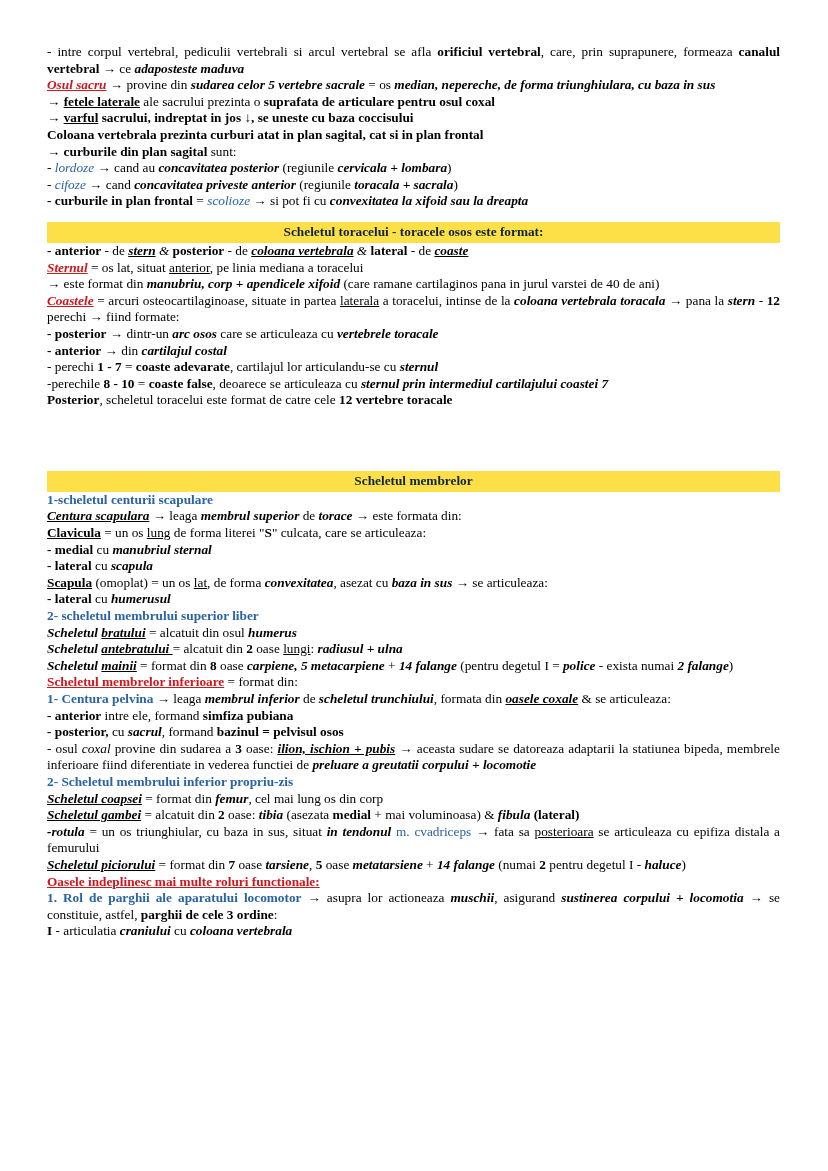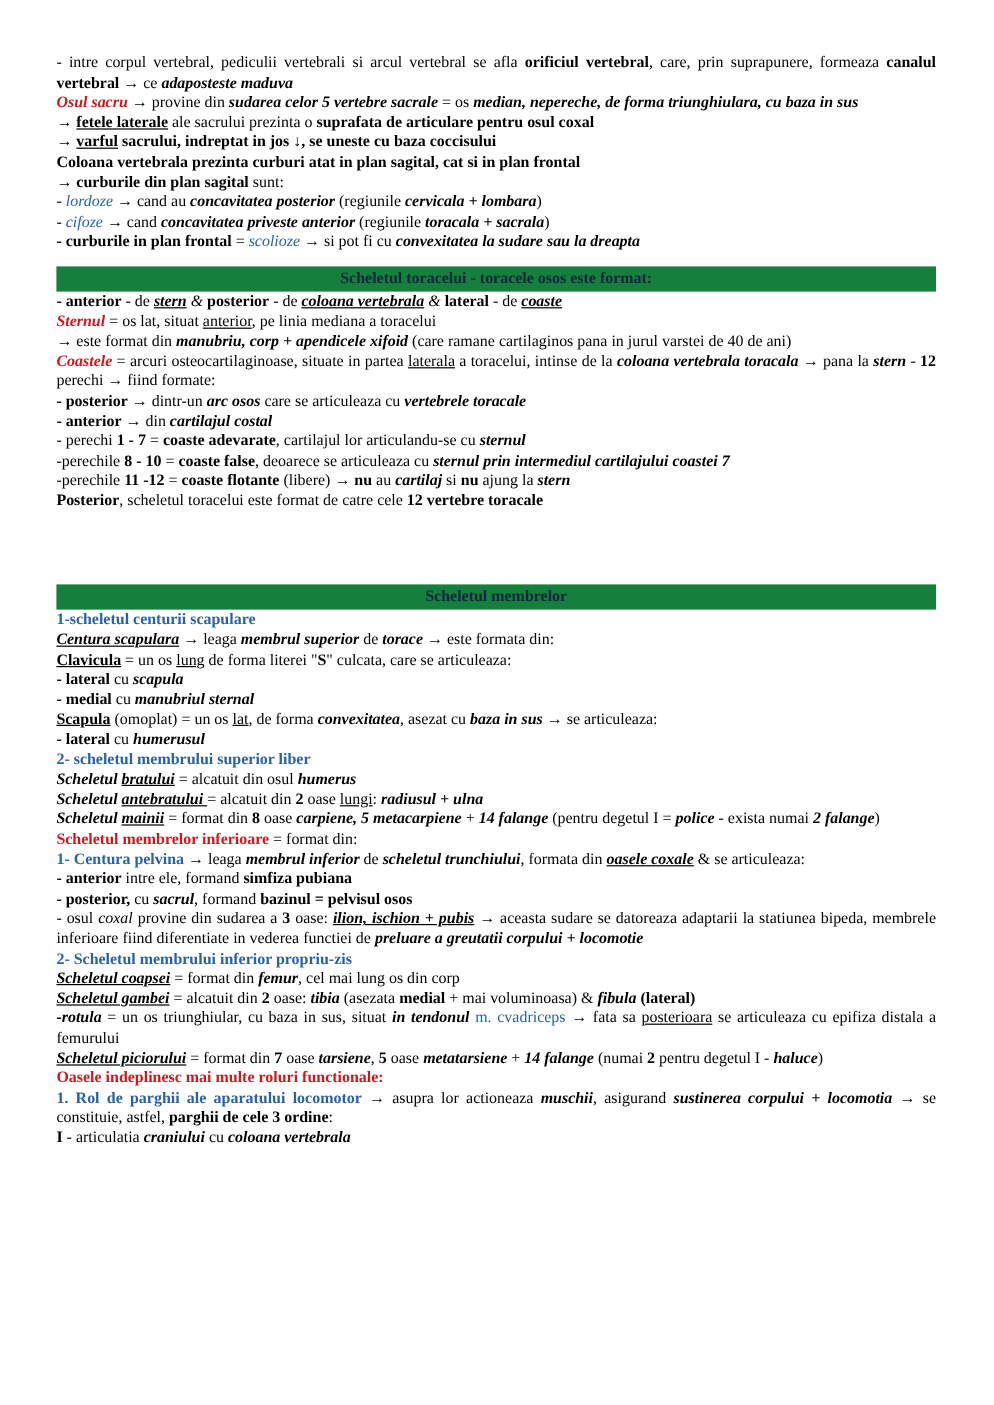--- a/index.html
+++ b/index.html
@@ -31,28 +31,28 @@
     margin: 0;
     padding: 0;
     text-align: justify;
     text-justify: inter-word;
   }
   p.nojust { text-align: left; }
   .b  { font-weight: bold; }
   .i  { font-style: italic; }
   .bi { font-weight: bold; font-style: italic; }
   .u  { text-decoration: underline; }
-  .red   { color: #ce181e; }
+  .red   { color: #ce181e; text-decoration: underline; }
   .blue  { color: #2a63a4; }
   .ind1 { padding-left: 58px; }
   .ind2 { padding-left: 96px; }
 
   
   .banner {
-    background: #15803d;
+    background: #fde047;
     color: #10253f;
     font-weight: bold;
     font-size: 13.3px;
     line-height: 18px;
     text-align: center;
     padding: 1px 0 2px 0;
     margin: 0;
   }
   .spacer-md { height: 12px; }
   .spacer-lg { height: 62px; }
@@ -73,21 +73,21 @@
 
 
     <p class="line nojust b">Coloana vertebrala prezinta curburi atat in plan sagital, cat si in plan frontal</p>
 
     <p class="line nojust"><span class="b">→ curburile din plan sagital</span><span> sunt:</span></p>
 
     <p class="line nojust ind1"><span>- </span><span class="i blue">lordoze</span><span> → cand au </span><span class="bi">concavitatea posterior</span><span> (regiunile </span><span class="bi">cervicala + lombara</span><span>)</span></p>
 
     <p class="line nojust ind1"><span>- </span><span class="i blue">cifoze</span><span> → cand </span><span class="bi">concavitatea priveste anterior</span><span> (regiunile </span><span class="bi">toracala + sacrala</span><span>)</span></p>
 
-    <p class="line nojust"><span class="b">- curburile in plan frontal</span><span> = </span><span class="i blue">scolioze</span><span> → si pot fi cu </span><span class="bi">convexitatea la sudare sau la dreapta</span></p>
+    <p class="line nojust"><span class="b">- curburile in plan frontal</span><span> = </span><span class="i blue">scolioze</span><span> → si pot fi cu </span><span class="bi">convexitatea la xifoid sau la dreapta</span></p>
 
     <div class="spacer-md"></div>
 
     <p class="banner">Scheletul toracelui - toracele osos este format:</p>
 
     <p class="line nojust"><span class="b">- anterior</span><span> - de </span><span class="bi u">stern</span><span class="i"> &amp; </span><span class="b">posterior</span><span> - de </span><span class="bi u">coloana vertebrala</span><span class="i"> &amp;  </span><span class="b">lateral</span><span> - de </span><span class="bi u">coaste</span></p>
 
     <p class="line nojust"><span class="bi red">Sternul</span><span> = os lat, situat </span><span class="u">anterior</span><span>, pe linia mediana a toracelui</span></p>
 
     <p class="line nojust"><span>→ este format din </span><span class="bi">manubriu, corp + apendicele xifoid</span><span> (care ramane cartilaginos pana in jurul varstei de 40 de ani)</span></p>
@@ -95,38 +95,37 @@
     <p class="line"><span class="bi red">Coastele</span><span> = arcuri osteocartilaginoase, situate in partea </span><span class="u">laterala</span><span> a toracelui, intinse de la </span><span class="bi">coloana vertebrala toracala</span><span> → pana la </span><span class="bi">stern</span><span> - </span><span class="b">12</span><span> perechi → fiind formate:</span></p>
 
     <p class="line nojust ind1"><span class="b">- posterior</span><span> → dintr-un </span><span class="bi">arc osos</span><span> care se articuleaza cu </span><span class="bi">vertebrele toracale</span></p>
 
     <p class="line nojust ind1"><span class="b">- anterior</span><span> → din </span><span class="bi">cartilajul costal</span></p>
 
     <p class="line nojust"><span>- perechi </span><span class="b">1 - 7</span><span> = </span><span class="b">coaste adevarate</span><span>, cartilajul lor articulandu-se cu </span><span class="bi">sternul</span></p>
 
     <p class="line nojust"><span>-perechile </span><span class="b">8 - 10</span><span> = </span><span class="b">coaste false</span><span>, deoarece se articuleaza cu </span><span class="bi">sternul prin intermediul cartilajului coastei 7</span></p>
 
-    <p class="line nojust"><span>-perechile </span><span class="b">11 -12</span><span> = </span><span class="b">coaste flotante</span><span> (libere) → </span><span class="b">nu</span><span> au </span><span class="bi">cartilaj</span><span> si </span><span class="b">nu</span><span> ajung la </span><span class="bi">stern</span></p>
 
     <p class="line nojust"><span class="b">Posterior</span><span>, scheletul toracelui este format de catre cele </span><span class="b">12 vertebre toracale</span></p>
 
     <div class="spacer-lg"></div>
 
     <p class="banner">Scheletul membrelor</p>
 
 
     <p class="line nojust b blue">1-scheletul centurii scapulare</p>
 
     <p class="line nojust"><span class="bi u">Centura scapulara</span><span> → leaga </span><span class="bi">membrul superior</span><span> de </span><span class="bi">torace</span><span> → este formata din:</span></p>
 
     <p class="line nojust ind1"><span class="b u">Clavicula</span><span> = un os </span><span class="u">lung</span><span> de forma literei "</span><span class="b">S</span><span>" culcata, care se articuleaza:</span></p>
 
+    <p class="line nojust ind2"><span class="b">- medial</span><span> cu </span><span class="bi">manubriul sternal</span></p>
+
     <p class="line nojust ind2"><span class="b">- lateral</span><span> cu </span><span class="bi">scapula</span></p>
-
-    <p class="line nojust ind2"><span class="b">- medial</span><span> cu </span><span class="bi">manubriul sternal</span></p>
 
     <p class="line nojust ind1"><span class="b u">Scapula</span><span> (omoplat) = un os </span><span class="u">lat</span><span>, de forma </span><span class="bi">convexitatea</span><span>, asezat cu </span><span class="bi">baza in sus</span><span> → se articuleaza:</span></p>
 
     <p class="line nojust ind2"><span class="b">- lateral</span><span> cu </span><span class="bi">humerusul</span></p>
 
     <p class="line nojust b blue">2- scheletul membrului superior liber</p>
 
     <p class="line nojust"><span class="bi">Scheletul </span><span class="bi u">bratului</span><span> = alcatuit din osul </span><span class="bi">humerus</span></p>
 
     <p class="line nojust"><span class="bi">Scheletul </span><span class="bi u">antebratului </span><span>= alcatuit din </span><span class="b">2</span><span> oase </span><span class="u">lungi</span><span>: </span><span class="bi">radiusul + ulna</span></p>

